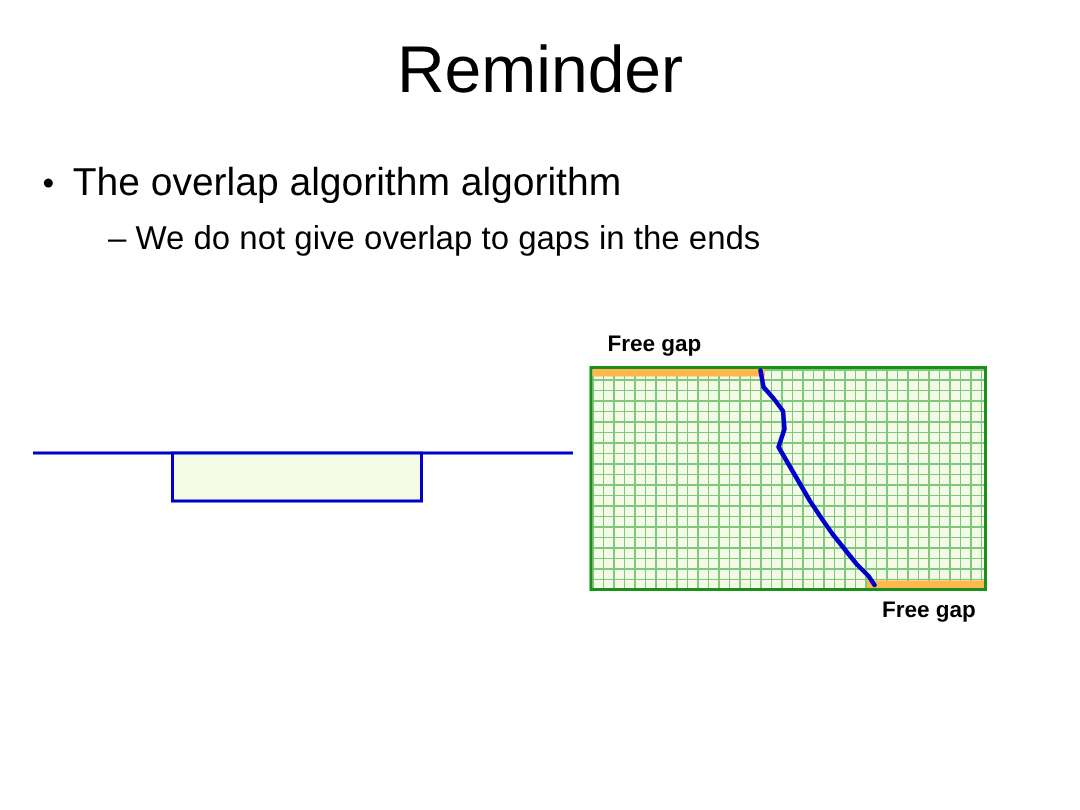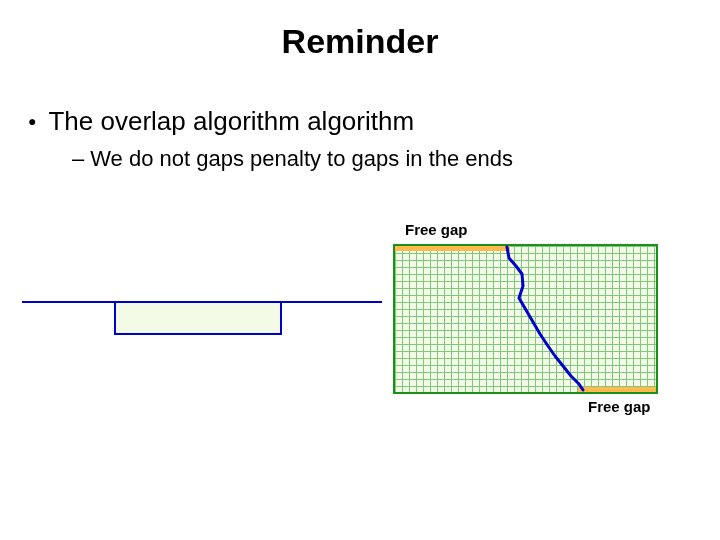--- a/index.html
+++ b/index.html
@@ -12,22 +12,22 @@
     color: #000;
     position: relative;
     overflow: hidden;
   }
   .title {
     position: absolute;
     left: 0;
     right: 0;
     top: 22px;
     text-align: center;
-    font-size: 34px;
-    font-weight: 700;
+    font-size: 44px;
+    font-weight: 400;
   }
   .bullet-item {
     position: absolute;
     left: 28px;
     top: 106px;
     font-size: 26px;
     display: flex;
     align-items: baseline;
   }
   .bullet-dot {
@@ -143,21 +143,21 @@
 
 <div class="title">Reminder</div>
 
 <div class="bullet-item">
   <span class="bullet-dot">●</span>
   <span>The overlap algorithm algorithm</span>
 </div>
 
 <div class="sub-item">
   <span class="sub-dash">–</span>
-  <span>We do not gaps penalty to gaps in the ends</span>
+  <span>We do not give overlap to gaps in the ends</span>
 </div>
 
 <div class="label-top">Free gap</div>
 <div class="label-bot">Free gap</div>
 
 <div class="diagram-left">
   <div class="blue-line-top"></div>
   <div class="overlap-box"></div>
 </div>
 

